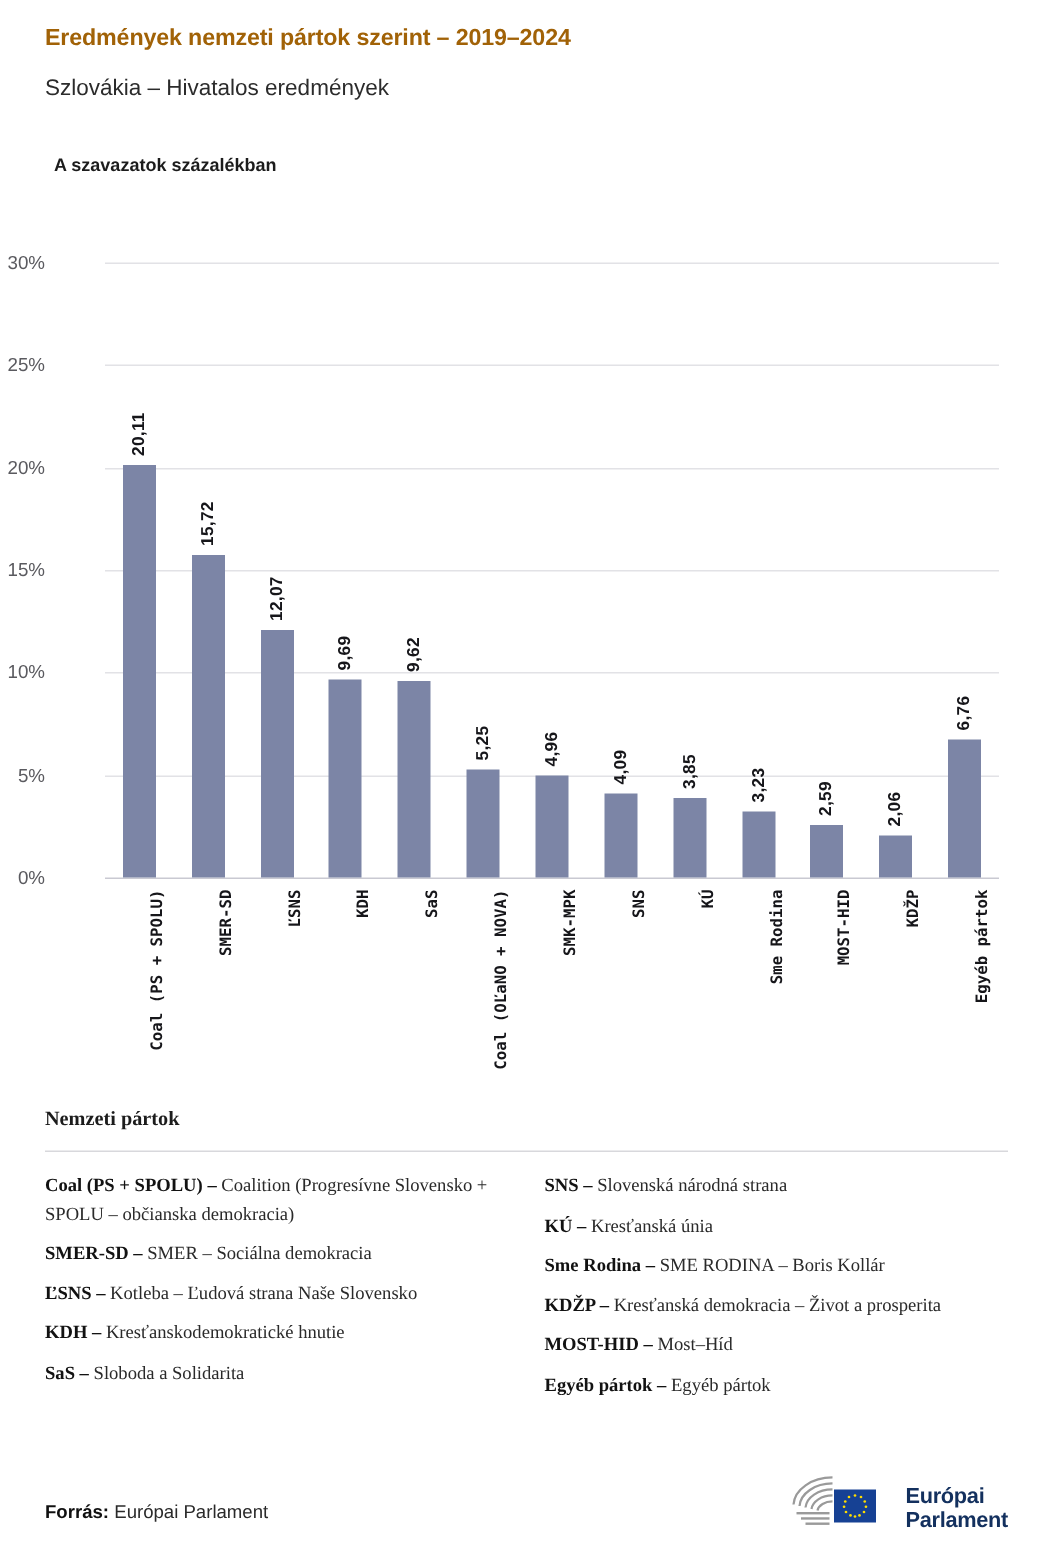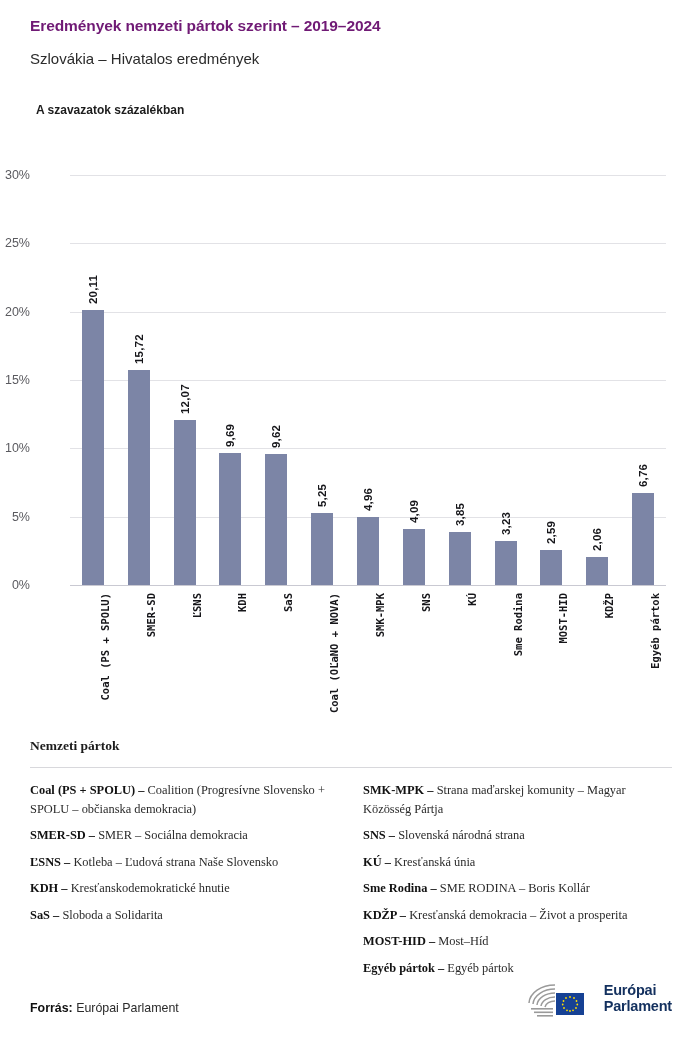--- a/index.html
+++ b/index.html
@@ -21,21 +21,21 @@
   .header {
     position: absolute;
     left: 30px;
     top: 16px;
     width: 640px;
   }
   .title {
     font-size: 15.5px;
     font-weight: bold;
     letter-spacing: -0.1px;
-    color: #701a75;
+    color: #a16207;
     margin: 0;
     line-height: 20px;
   }
   .subtitle {
     font-size: 15px;
     font-weight: normal;
     color: #2b2b2b;
     margin: 0;
     padding-top: 13px;
     line-height: 20px;
@@ -186,21 +186,21 @@
   }
   .source b {
     font-weight: bold;
     color: #101010;
   }
   .ep-logo {
     position: absolute;
     right: 0;
     bottom: 0;
     display: flex;
-    align-items: flex-start;
+    align-items: flex-end;
     gap: 17px;
   }
   .ep-hemicycle {
     width: 62px;
     height: 40px;
     display: block;
   }
   .ep-wordmark {
     font-size: 14.5px;
     font-weight: bold;
@@ -314,21 +314,20 @@
   <div class="legend-rule"></div>
   <div class="legend-cols">
     <div class="legend-col" id="legend-left">
         <div class="legend-item"><b>Coal (PS + SPOLU) –</b><span> Coalition (Progresívne Slovensko + SPOLU – občianska demokracia)</span></div>
         <div class="legend-item"><b>SMER-SD –</b><span> SMER – Sociálna demokracia</span></div>
         <div class="legend-item"><b>ĽSNS –</b><span> Kotleba – Ľudová strana Naše Slovensko</span></div>
         <div class="legend-item"><b>KDH –</b><span> Kresťanskodemokratické hnutie</span></div>
         <div class="legend-item"><b>SaS –</b><span> Sloboda a Solidarita</span></div>
       </div>
     <div class="legend-col" id="legend-right">
-        <div class="legend-item"><b>SMK-MPK –</b><span> Strana maďarskej komunity – Magyar Közösség Pártja</span></div>
         <div class="legend-item"><b>SNS –</b><span> Slovenská národná strana</span></div>
         <div class="legend-item"><b>KÚ –</b><span> Kresťanská únia</span></div>
         <div class="legend-item"><b>Sme Rodina –</b><span> SME RODINA – Boris Kollár</span></div>
         <div class="legend-item"><b>KDŽP –</b><span> Kresťanská demokracia – Život a prosperita</span></div>
         <div class="legend-item"><b>MOST-HID –</b><span> Most–Híd</span></div>
         <div class="legend-item"><b>Egyéb pártok –</b><span> Egyéb pártok</span></div>
       </div>
   </div>
 </div>
 

